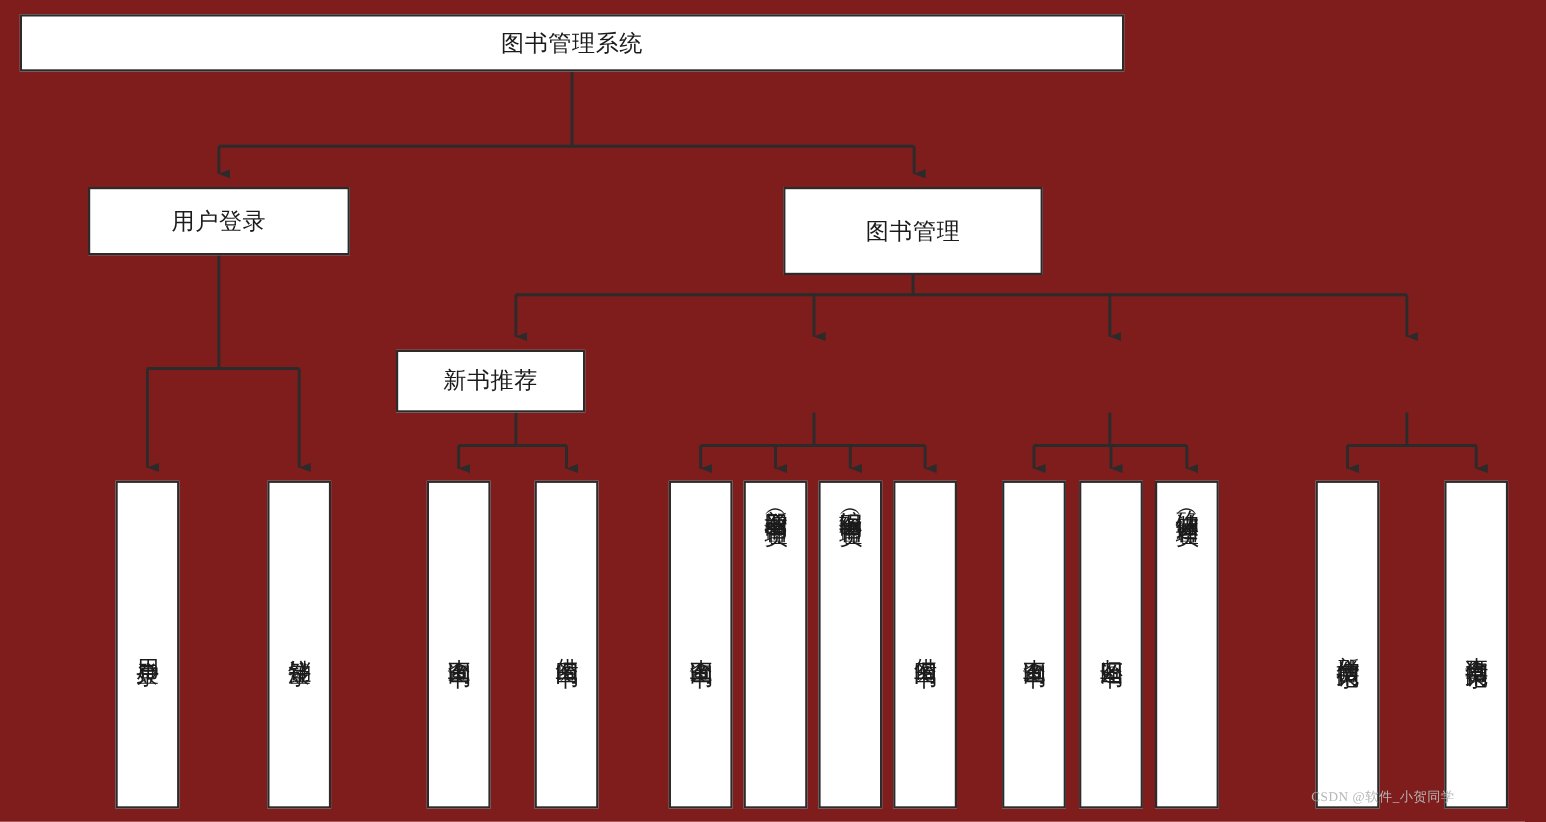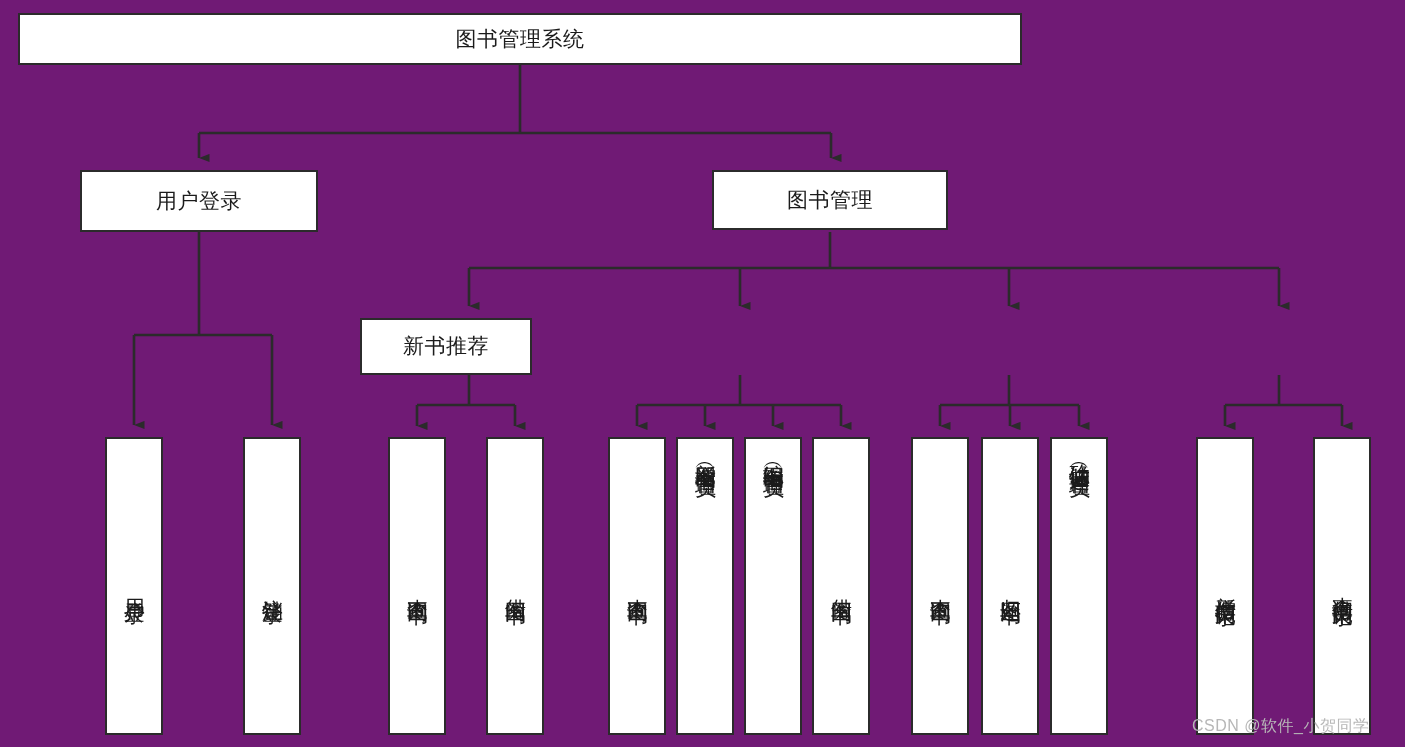--- a/index.html
+++ b/index.html
@@ -10,21 +10,22 @@
   body {
     width: 1405px;
     height: 747px;
     font-family: "Liberation Sans", "DejaVu Sans", sans-serif;
     overflow: hidden;
   }
   #diagram-root {
     position: relative;
     width: 1405px;
     height: 747px;
-    background: #701a75;
+    background: #7f1d1d;
+    font-family: Liberation Serif, serif;
   }
   svg.diagram-canvas {
     position: absolute;
     left: 0;
     top: 0;
     width: 1405px;
     height: 747px;
     display: block;
   }
   .node-box {
@@ -58,21 +59,21 @@
     letter-spacing: 2px;
     white-space: nowrap;
   }
   .node-box.vertical.centered {
     align-items: center;
     padding-top: 0;
   }
   .watermark {
     position: absolute;
     color: #b7b7b7;
-    font-size: 16px;
+    font-size: 12px;
     letter-spacing: 0.5px;
     white-space: nowrap;
     pointer-events: none;
   }
 </style>
 </head>
 <body>
 
 <div id="diagram-root">
 
@@ -127,21 +128,21 @@
     </g>
   </svg>
 
   <div class="node-box" style="left:18px; top:13px; width:1004px; height:52px;">
     <span class="node-label">图书管理系统</span>
   </div>
 
   <div class="node-box" style="left:80px; top:170px; width:238px; height:62px;">
     <span class="node-label">用户登录</span>
   </div>
-  <div class="node-box" style="left:712px; top:170px; width:236px; height:60px;">
+  <div class="node-box" style="left:712px; top:170px; width:236px; height:80px;">
     <span class="node-label">图书管理</span>
   </div>
 
   <div class="node-box" style="left:360px; top:318px; width:172px; height:57px;">
     <span class="node-label">新书推荐</span>
   </div>
 
   <div class="node-box vertical centered" style="left:105px; top:437px; width:58px; height:298px;">
     <span class="node-label">用户登录</span>
   </div>

